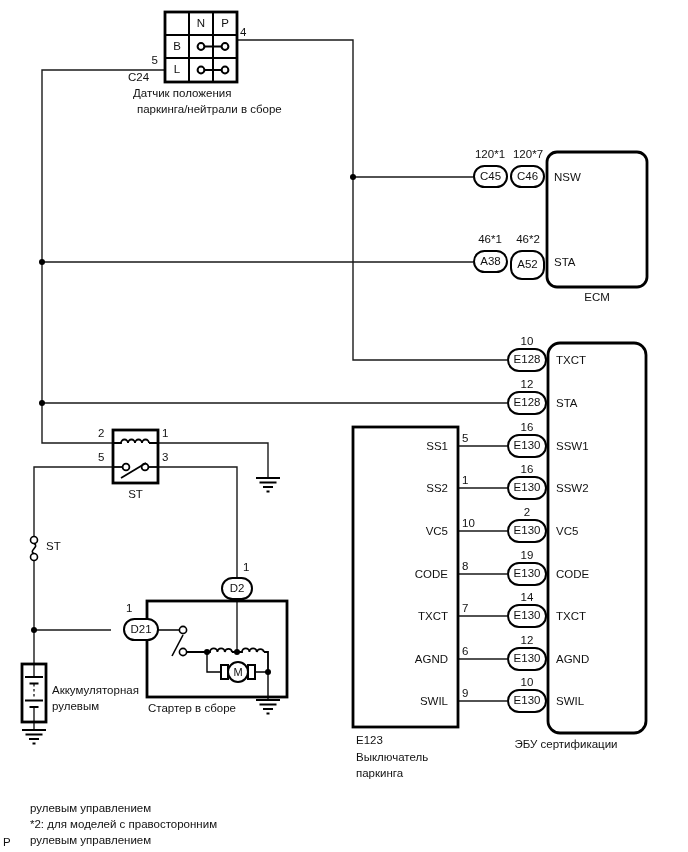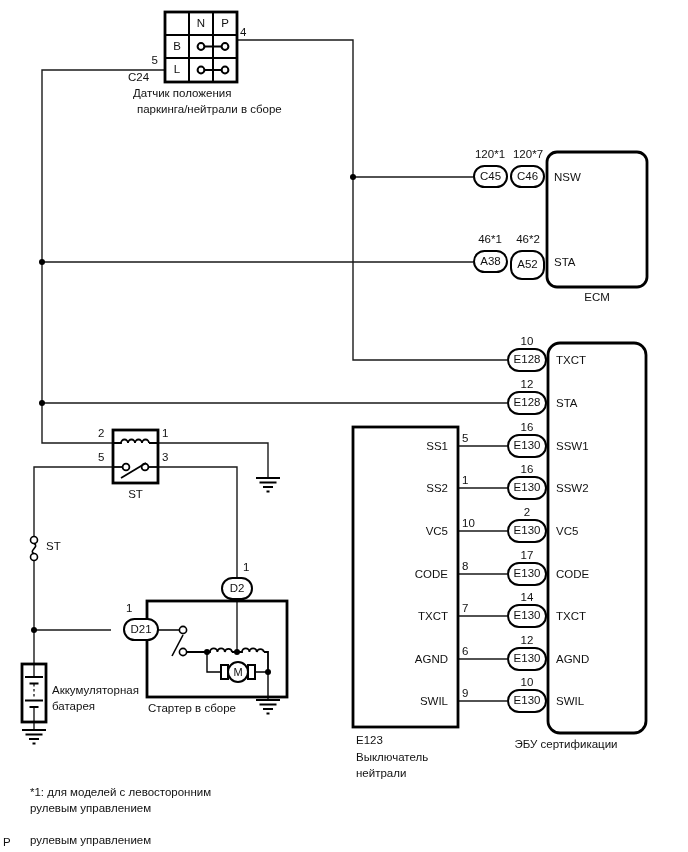--- a/index.html
+++ b/index.html
@@ -169,21 +169,21 @@
       <span>E130</span>
     </div>
   <div class="lbl" style="left:556px;top:481px">SSW2</div>
 
   <div class="lbl ctr" style="left:506px;top:505px;width:42px">2</div>
   <div class="oval" style="left:507px;top:519px;width:40px;height:24px">
       <span>E130</span>
     </div>
   <div class="lbl" style="left:556px;top:524px">VC5</div>
 
-  <div class="lbl ctr" style="left:506px;top:548px;width:42px">17</div>
+  <div class="lbl ctr" style="left:506px;top:548px;width:42px">19</div>
   <div class="oval" style="left:507px;top:562px;width:40px;height:24px">
       <span>E130</span>
     </div>
   <div class="lbl" style="left:556px;top:567px">CODE</div>
 
   <div class="lbl ctr" style="left:506px;top:590px;width:42px">14</div>
   <div class="oval" style="left:507px;top:604px;width:40px;height:24px">
       <span>E130</span>
     </div>
   <div class="lbl" style="left:556px;top:609px">TXCT</div>
@@ -212,21 +212,21 @@
   <div class="lbl" style="left:462px;top:559px">8</div>
   <div class="lbl rt" style="left:358px;top:609px;width:90px">TXCT</div>
   <div class="lbl" style="left:462px;top:601px">7</div>
   <div class="lbl rt" style="left:358px;top:652px;width:90px">AGND</div>
   <div class="lbl" style="left:462px;top:644px">6</div>
   <div class="lbl rt" style="left:358px;top:694px;width:90px">SWIL</div>
   <div class="lbl" style="left:462px;top:686px">9</div>
 
   <div class="lbl" style="left:356px;top:733px">E123</div>
   <div class="lbl" style="left:356px;top:750px">Выключатель</div>
-  <div class="lbl" style="left:356px;top:766px">нейтрали</div>
+  <div class="lbl" style="left:356px;top:766px">паркинга</div>
 
   <div class="lbl" style="left:98px;top:426px">2</div>
   <div class="lbl" style="left:162px;top:426px">1</div>
   <div class="lbl" style="left:98px;top:450px">5</div>
   <div class="lbl" style="left:162px;top:450px">3</div>
   <div class="lbl ctr" style="left:113px;top:487px;width:45px">ST</div>
 
   <div class="lbl" style="left:46px;top:539px">ST</div>
 
   <div class="lbl" style="left:243px;top:560px">1</div>
@@ -234,20 +234,20 @@
       <span>D2</span>
     </div>
   <div class="lbl" style="left:126px;top:601px">1</div>
   <div class="oval" style="left:123px;top:618px;width:36px;height:23px">
       <span>D21</span>
     </div>
   <div class="lbl ctr" style="left:228px;top:665px;width:20px;font-size:11px">M</div>
   <div class="lbl" style="left:148px;top:701px">Стартер в сборе</div>
 
   <div class="lbl" style="left:52px;top:683px">Аккумуляторная</div>
-  <div class="lbl" style="left:52px;top:699px">батарея</div>
-
-  <div class="lbl" style="left:30px;top:785px">*1: для моделей с левосторонним</div>
+  <div class="lbl" style="left:52px;top:699px">рулевым</div>
+
   <div class="lbl" style="left:30px;top:801px">рулевым управлением</div>
+  <div class="lbl" style="left:30px;top:817px">*2: для моделей с правосторонним</div>
   <div class="lbl" style="left:30px;top:833px">рулевым управлением</div>
   <div class="lbl" style="left:3px;top:835px">P</div>
 
 </div>
 
 </body></html>

